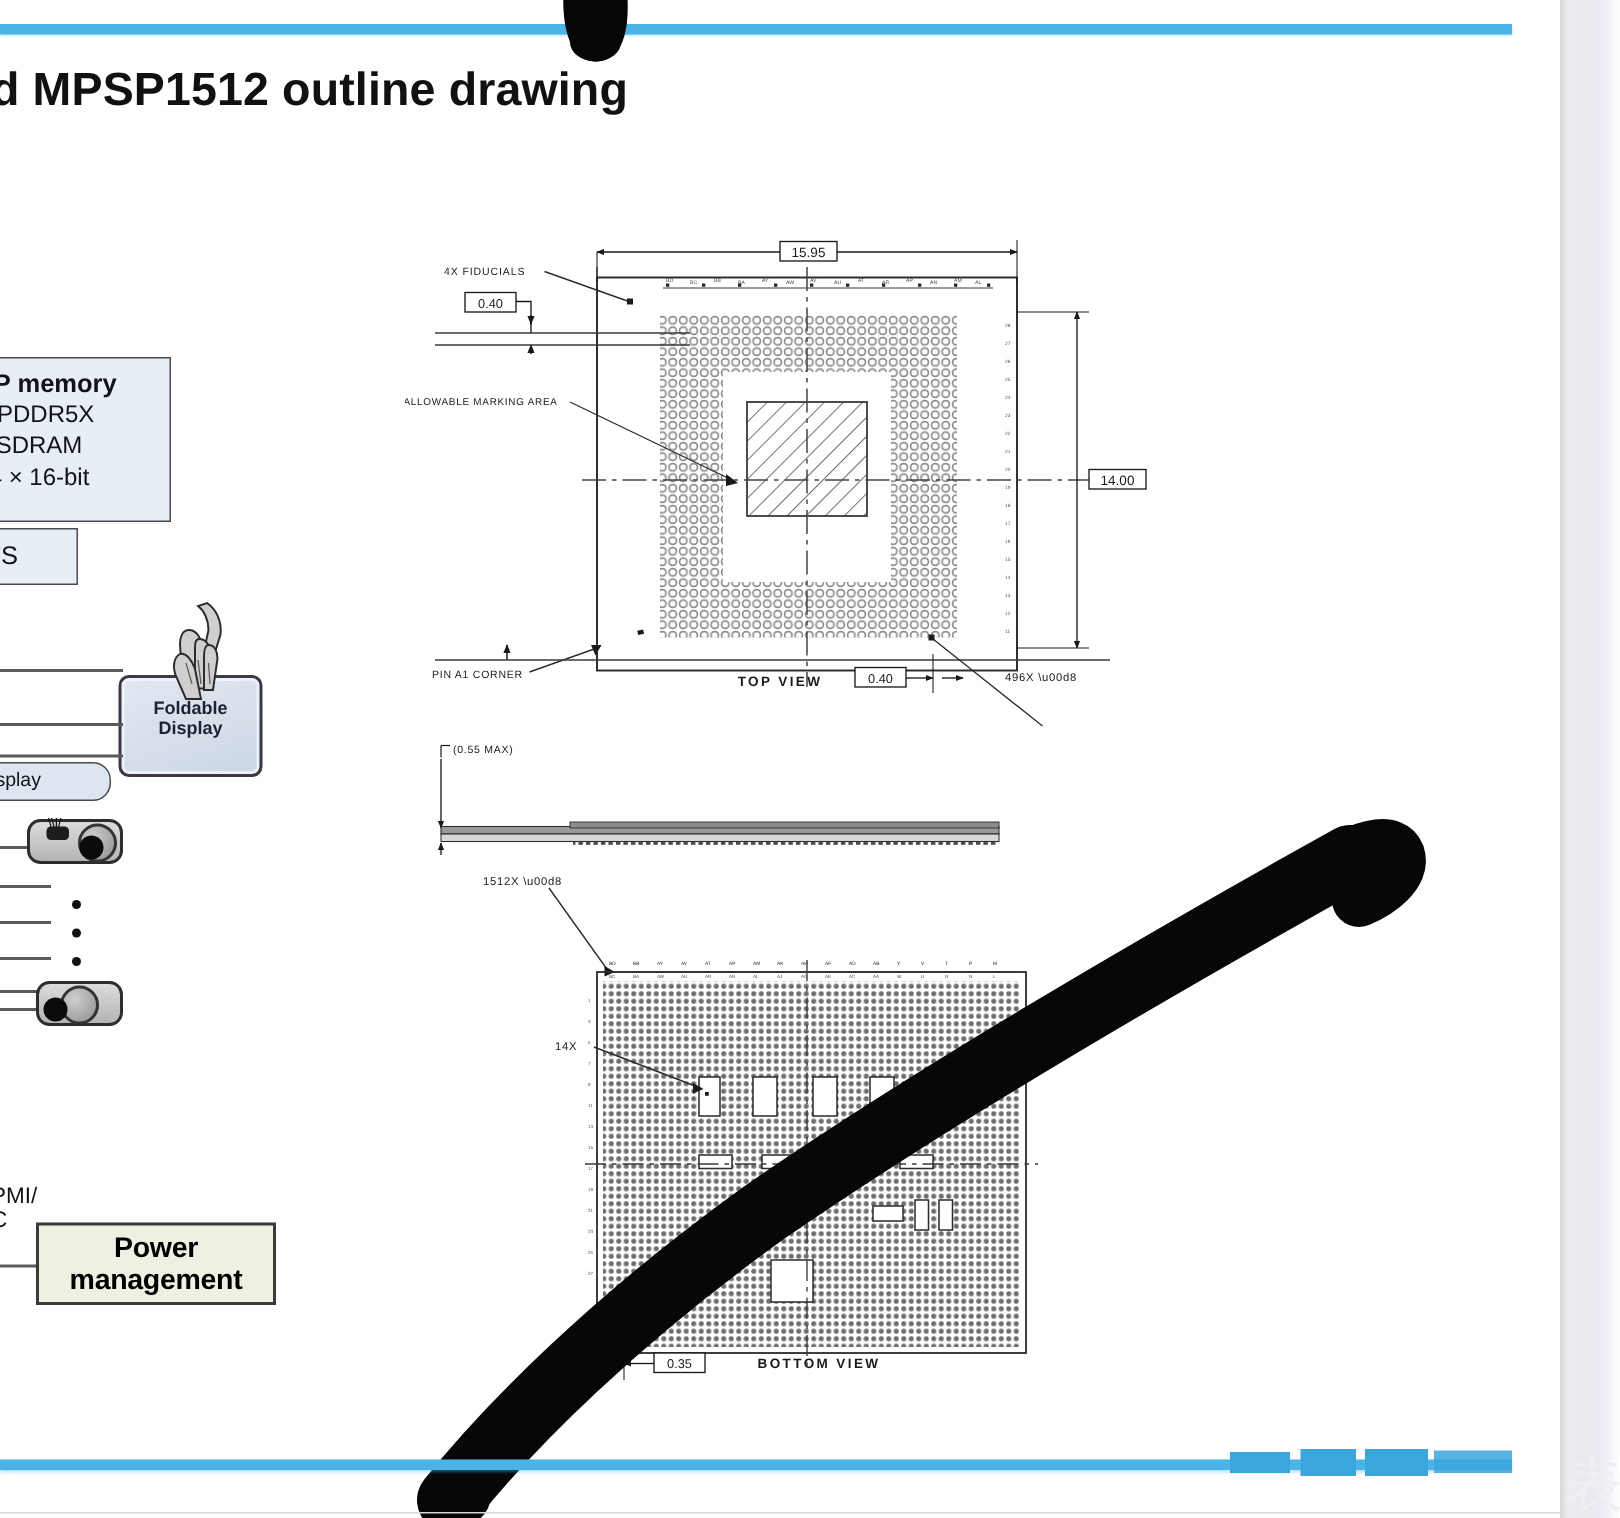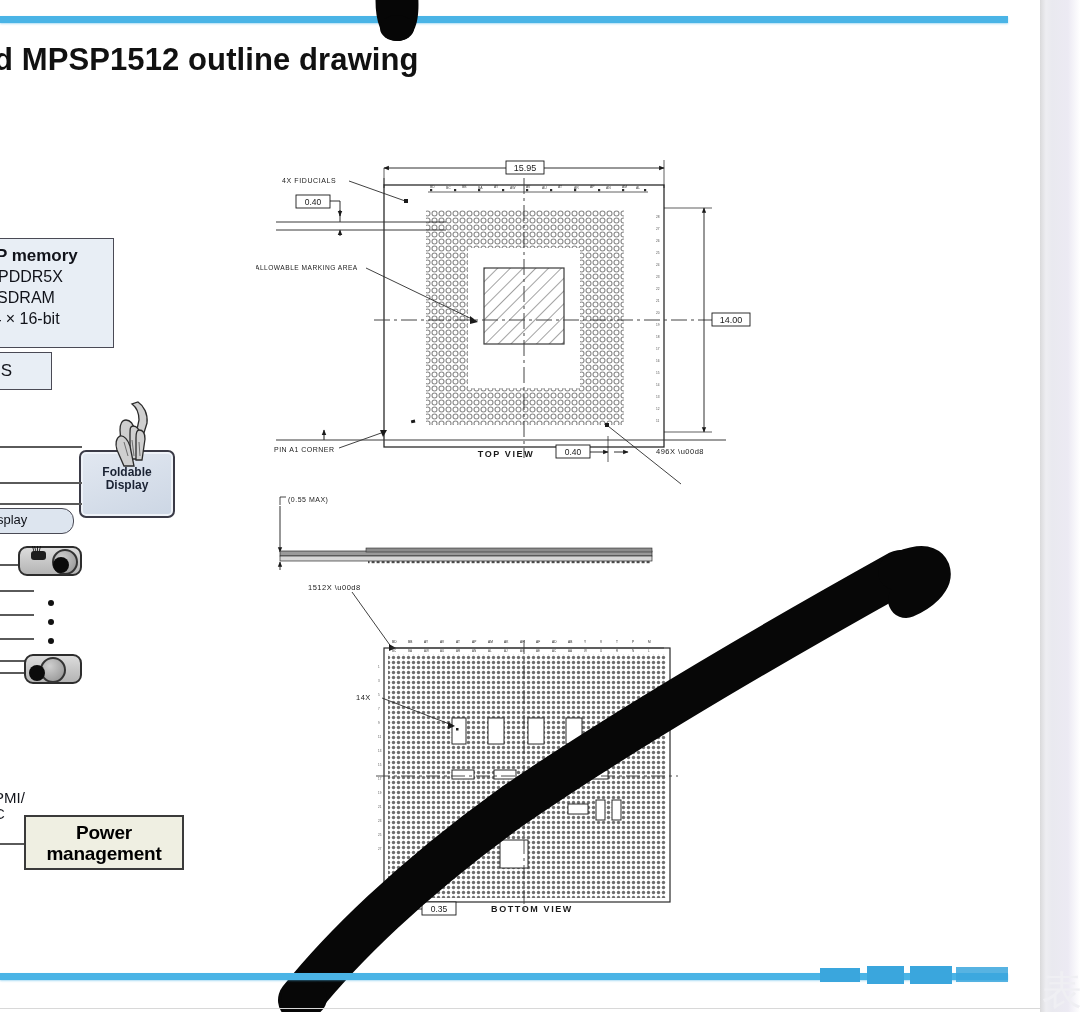--- a/index.html
+++ b/index.html
@@ -201,21 +201,21 @@
   
   #hand {
     position: absolute;
     left: 108px; top: 396px;
     width: 46px; height: 90px;
   }
 
   
   #drawing {
     position: absolute;
-    left: 256px; top: 140px;
+    left: 270px; top: 140px;
     width: 500px; height: 790px;
   }
   #drawing svg { display: block; }
 
   .dwgtxt {
     font-family: "Liberation Sans", sans-serif;
     fill: #1a1a1a;
   }
 
   

